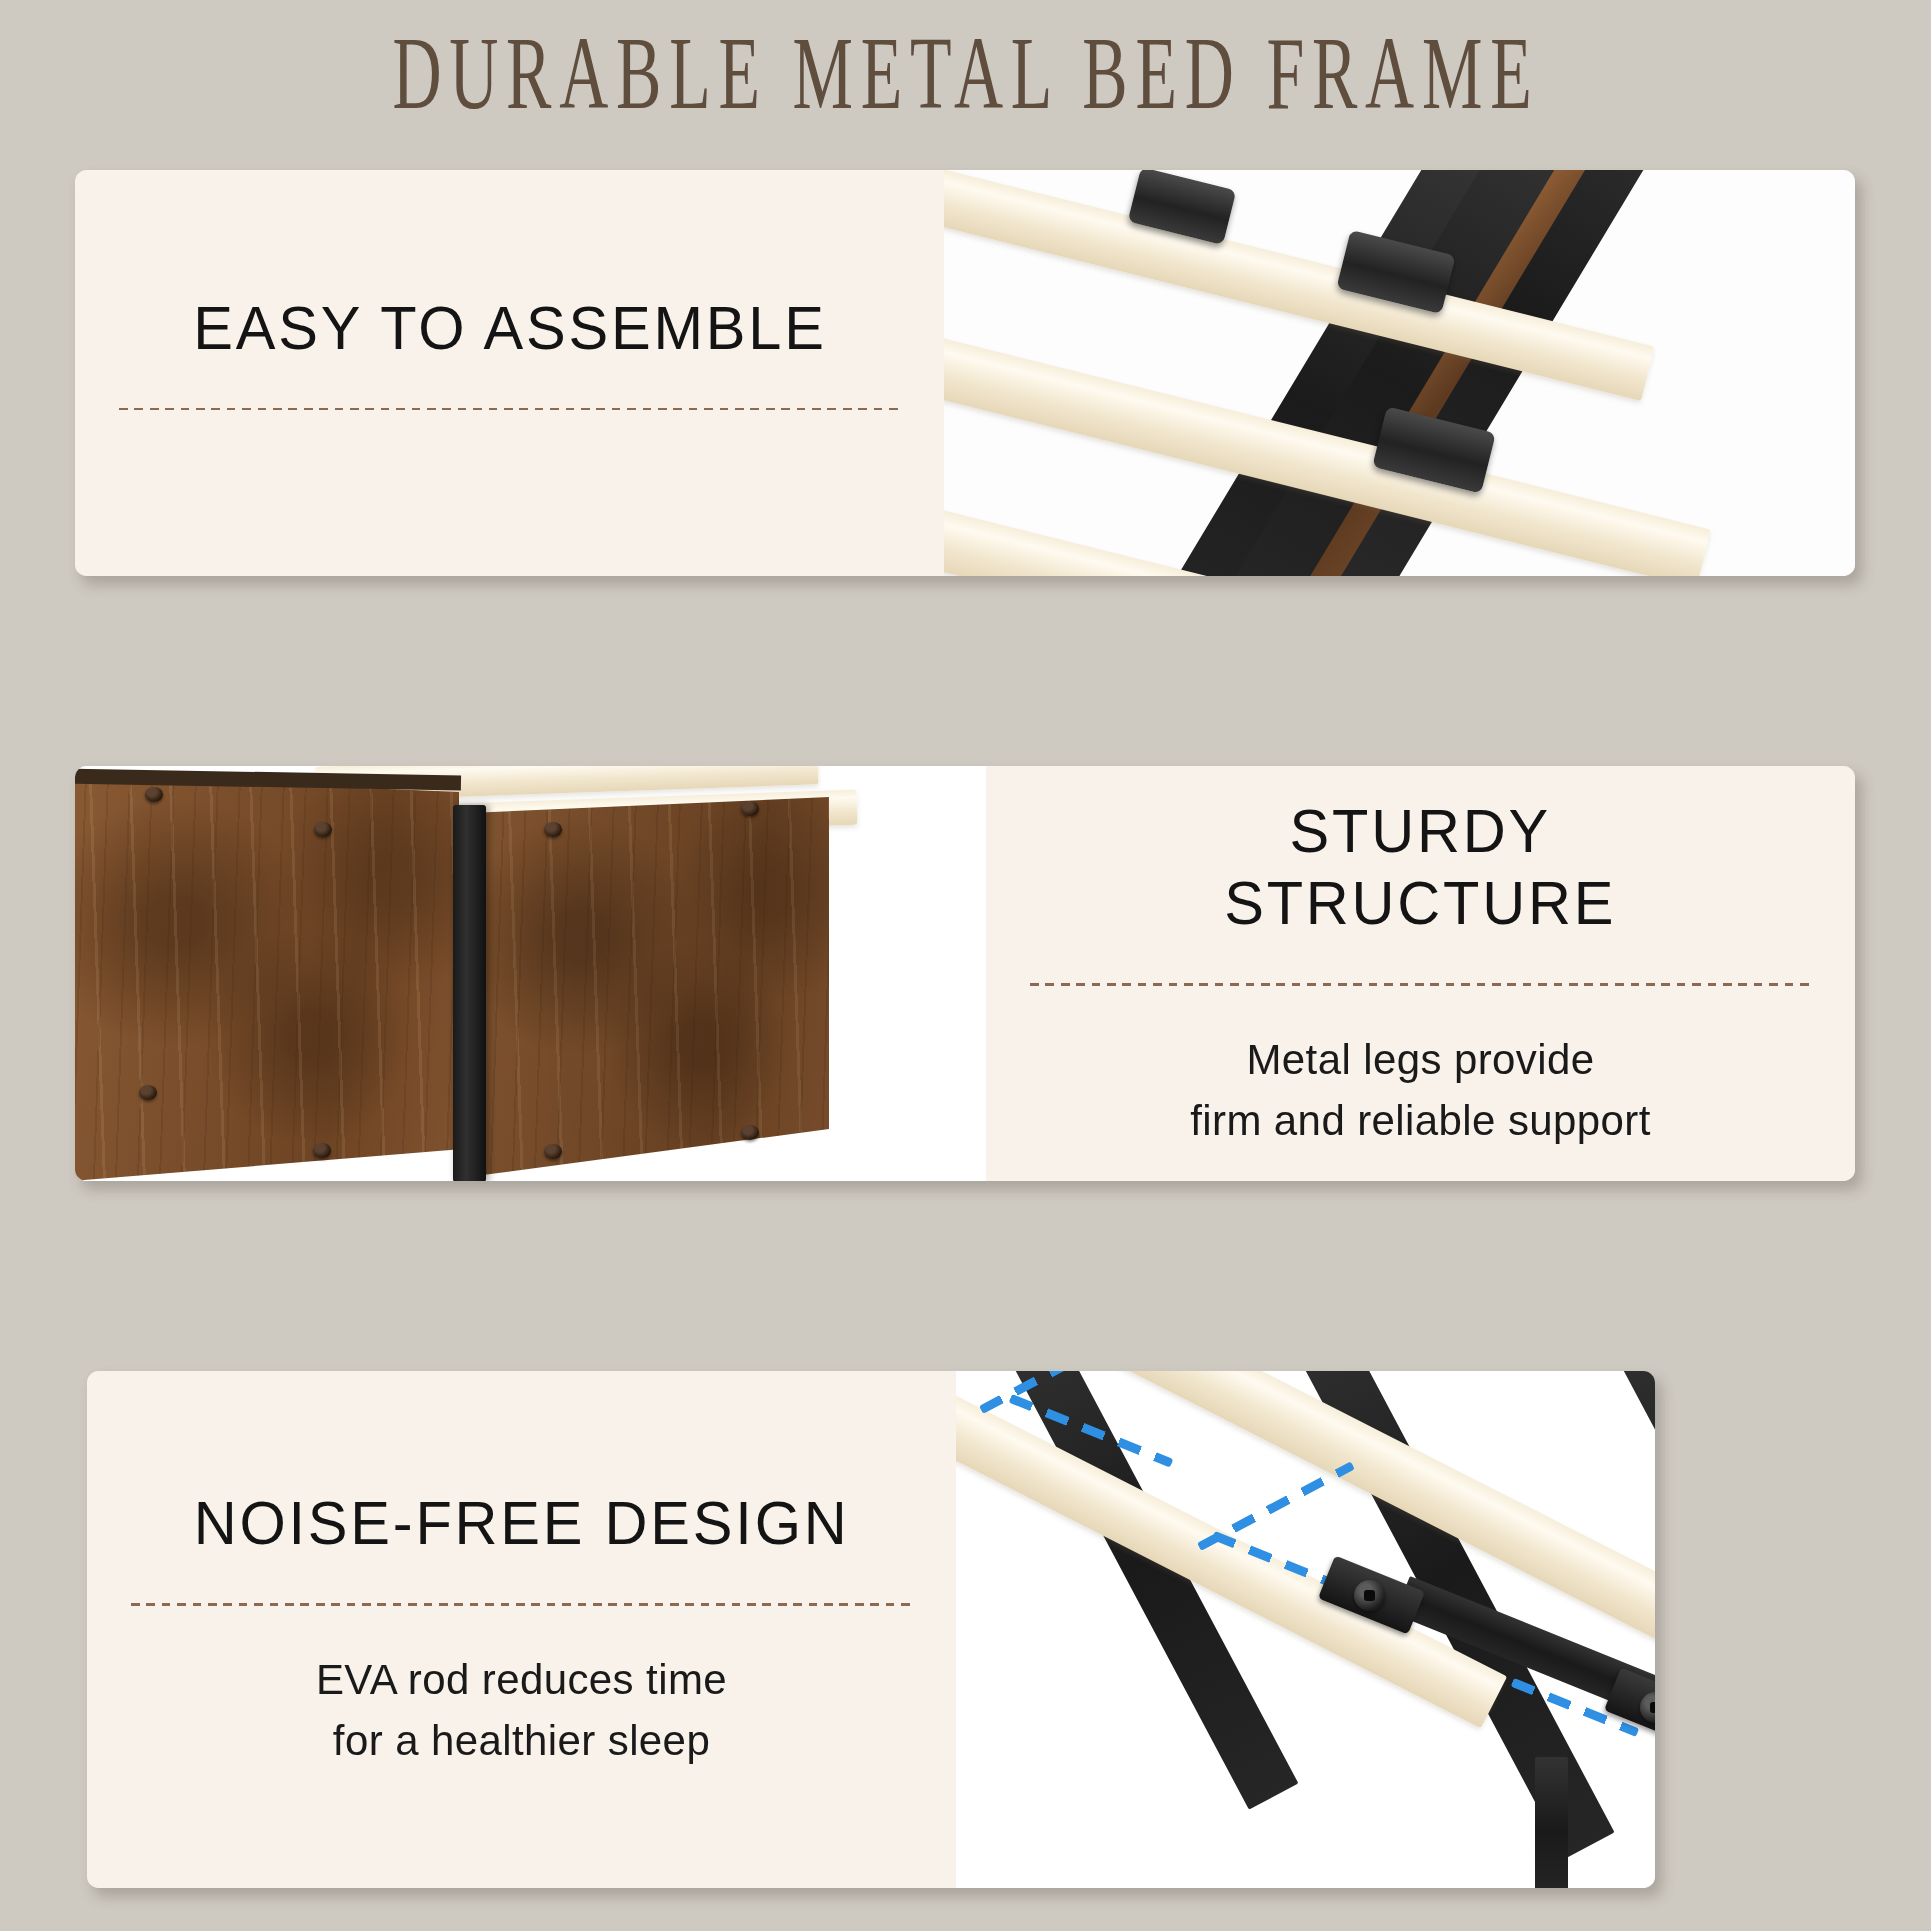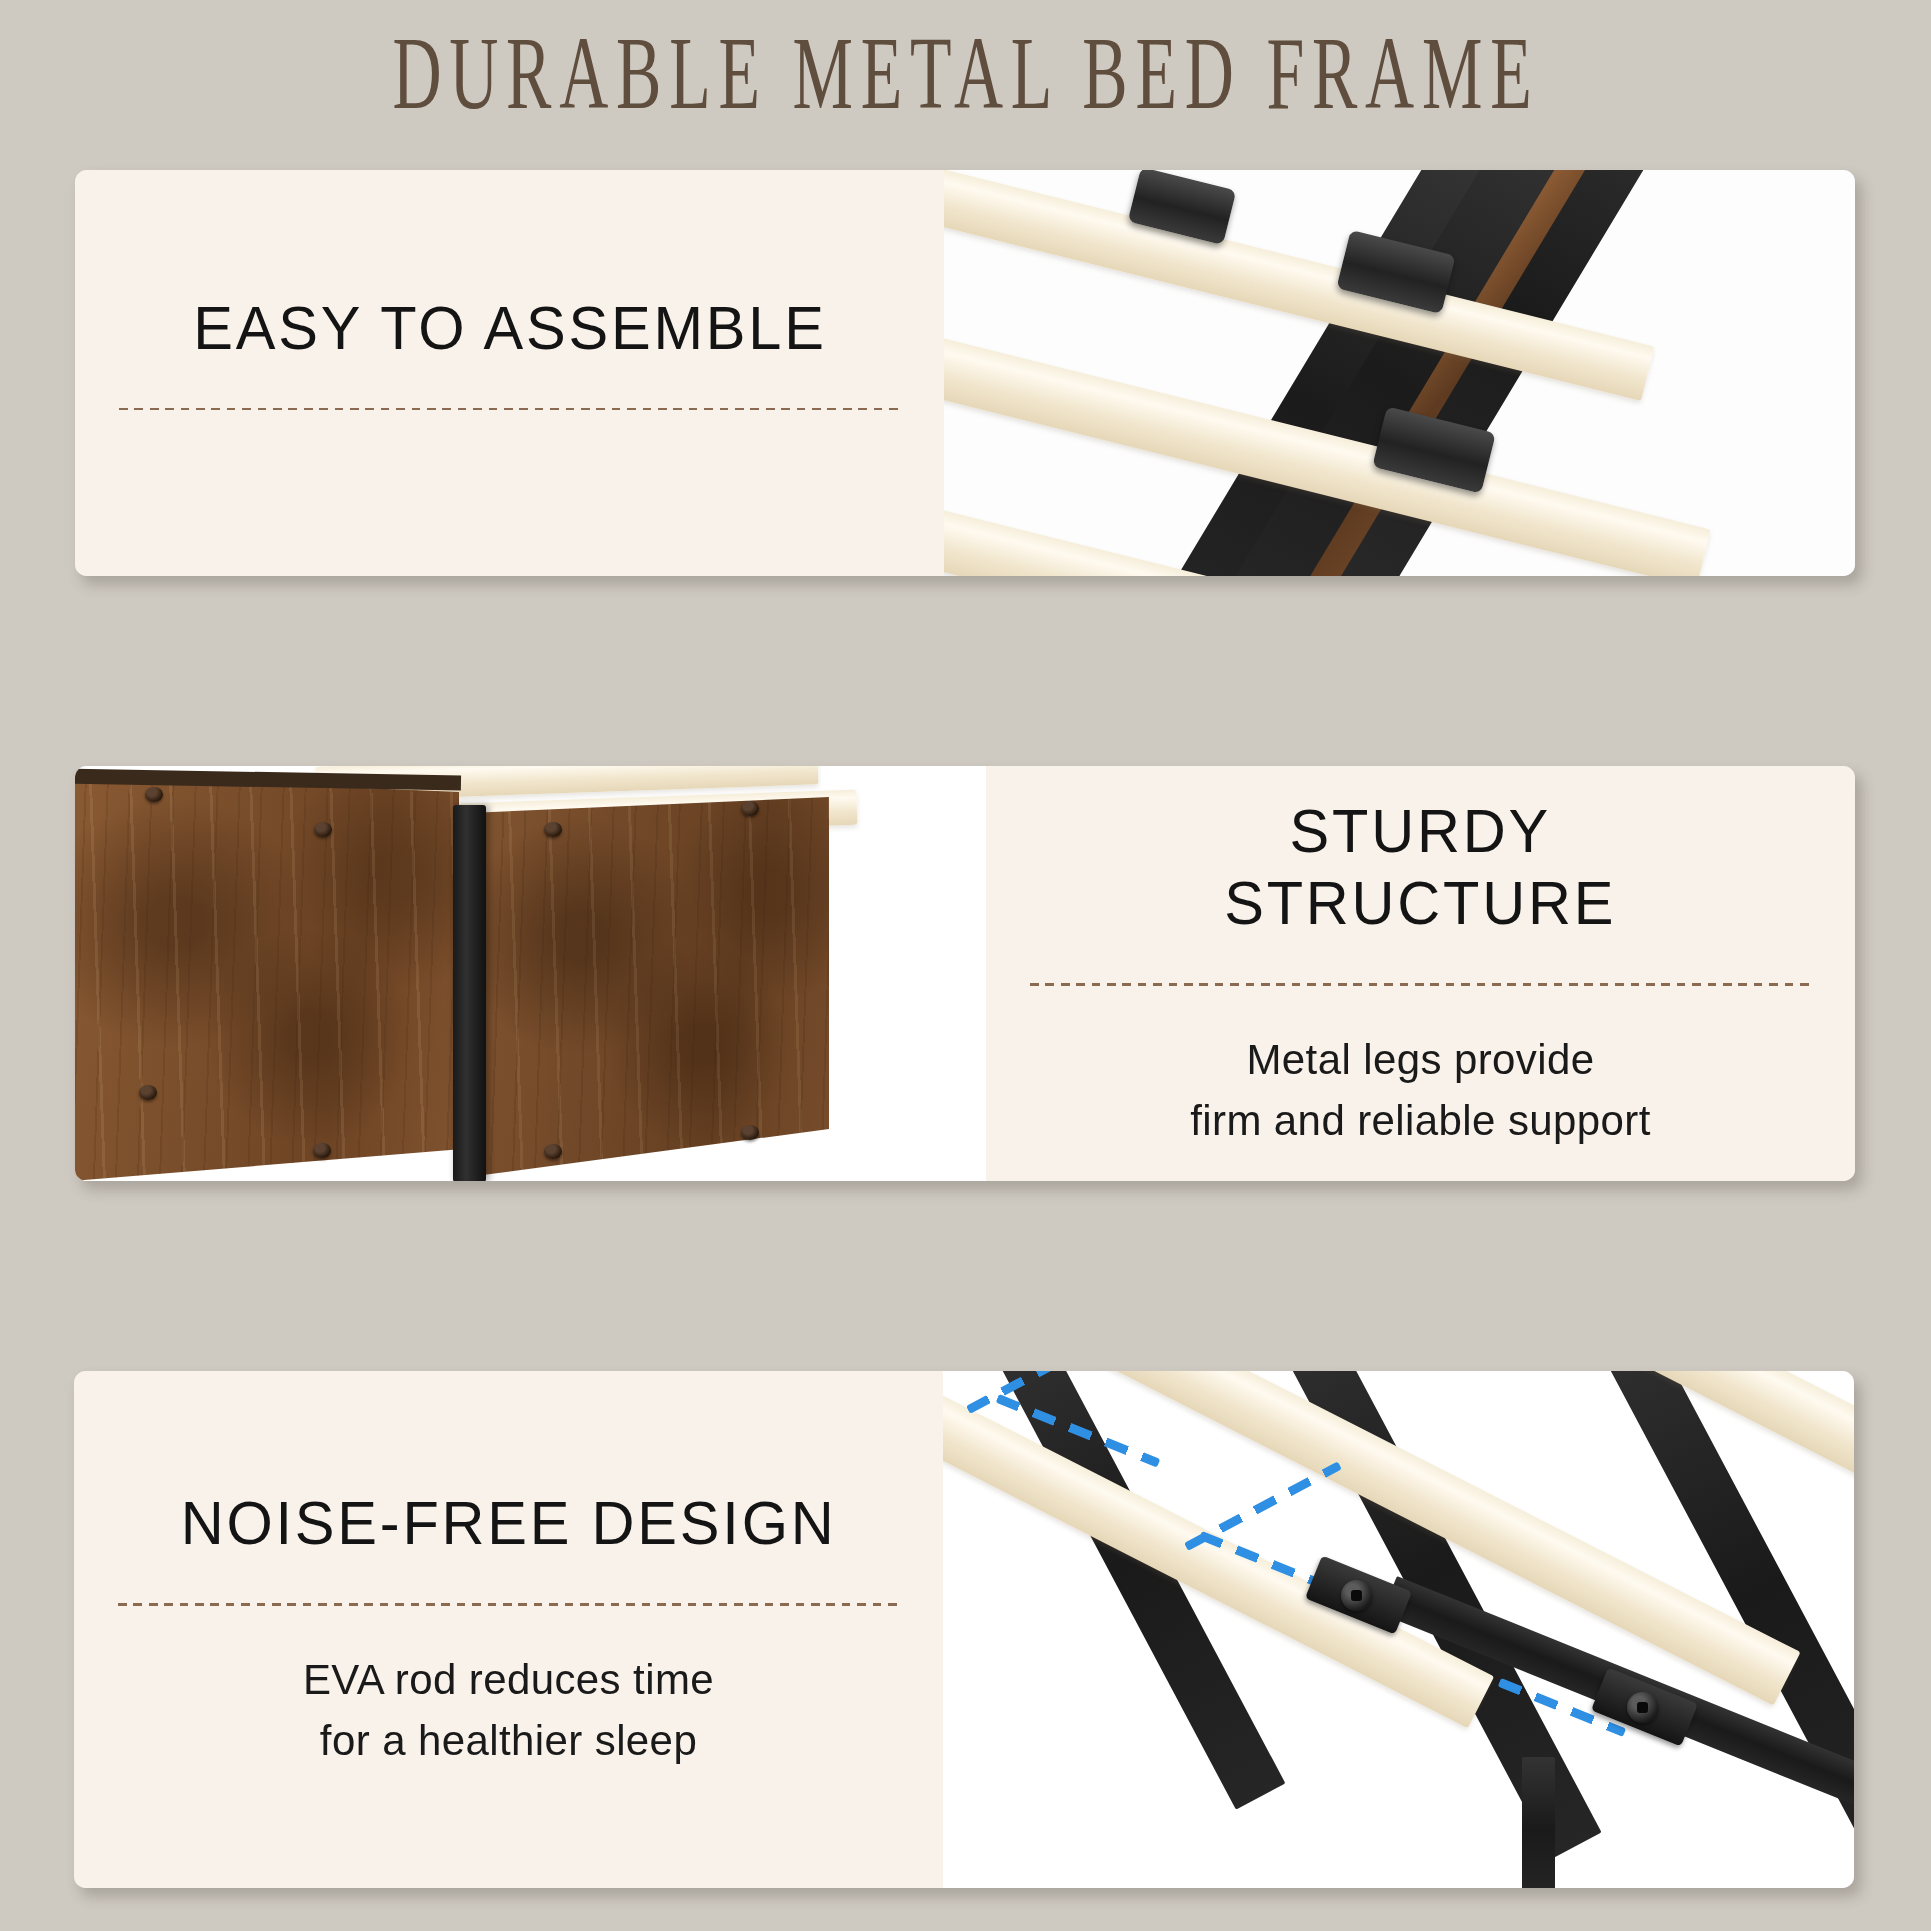--- a/index.html
+++ b/index.html
@@ -125,21 +125,21 @@
     box-shadow:0 1.9px 2.9px rgba(0,0,0,.45);
   }
   .post{
     position:absolute;
     background:linear-gradient(to right,#1a1a1a 0%,#303030 40%,#111 100%);
     border-radius:2.9px;
     box-shadow:2.9px 0 7.7px rgba(0,0,0,.35);
   }
 
   
-  #panel3{ left:74px; top:1371px; width:1780px; height:517px; }
+  #panel3{ left:87px; top:1371px; width:1568px; height:517px; }
   #panel3 .text-card{ width:869px; }
   #p3-photo{ background:#ffffff; }
   .bar-black{
     position:absolute;
     background:linear-gradient(to bottom,#333 0%,#1a1a1a 50%,#262626 100%);
     border-radius:1.9px;
   }
   .eva-dash{
     position:absolute;
     height:8.7px;

